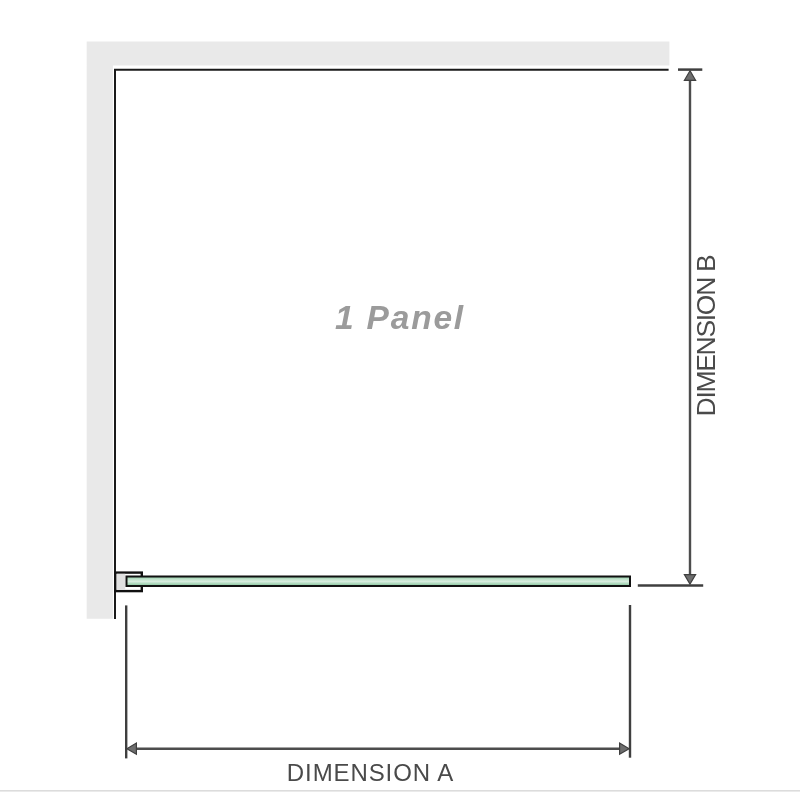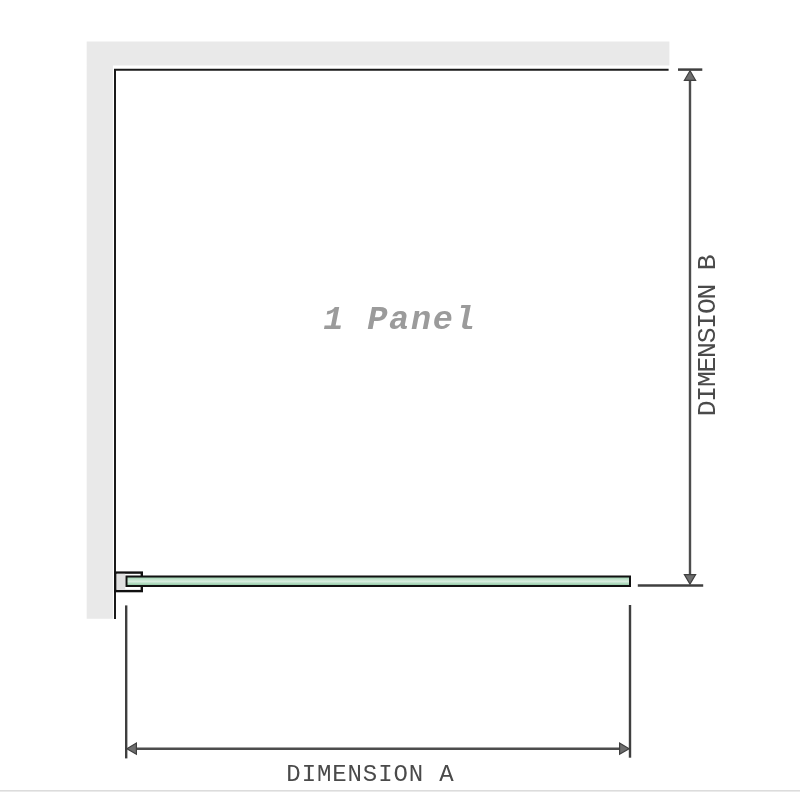--- a/index.html
+++ b/index.html
@@ -1,16 +1,16 @@
 <!DOCTYPE html>
 <html><head>
 <meta charset="utf-8">
 <style>
   html,body{margin:0;padding:0;background:#ffffff;}
-  .stage{position:relative;width:708px;height:800px;font-family:Liberation Mono, monospace;}
+  .stage{position:relative;width:708px;height:800px;font-family:Liberation Sans, sans-serif;}
 </style>
 </head>
 <body>
 <div class="stage">
 <svg width="800" height="800" viewBox="0 0 800 800" xmlns="http://www.w3.org/2000/svg">
   <defs>
     <linearGradient id="glassGrad" x1="0" y1="0" x2="0" y2="1">
       <stop offset="0" stop-color="#90cba5"></stop>
       <stop offset="0.3" stop-color="#bfe2cb"></stop>
       <stop offset="0.52" stop-color="#d9eee0"></stop>

